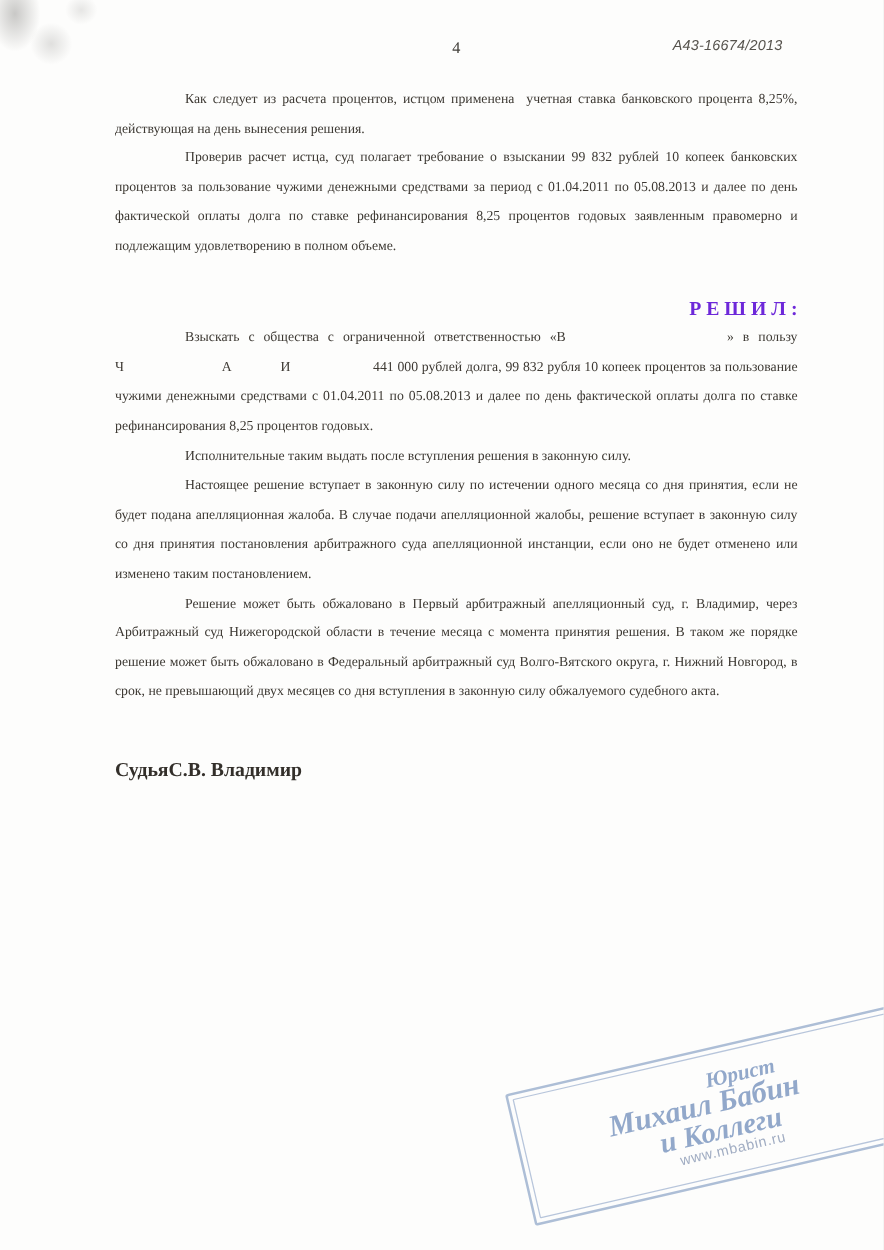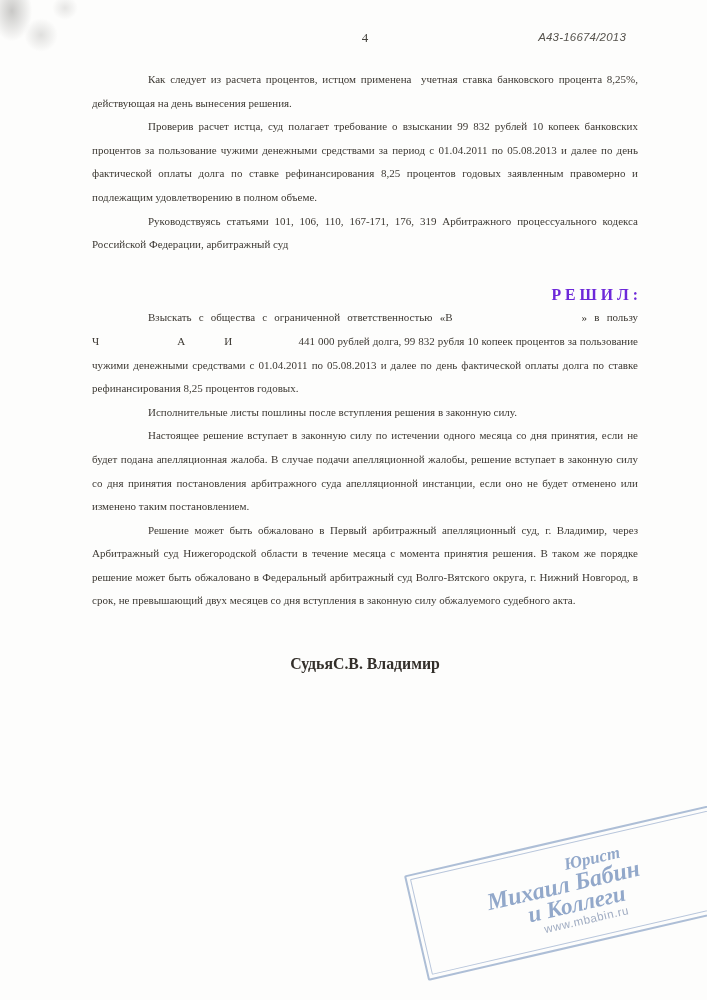--- a/index.html
+++ b/index.html
@@ -46,21 +46,21 @@
     font-size: 15.8px;
     line-height: 23.6px;
     font-weight: bold;
     text-align: right;
     text-indent: 0;
     color: #6d28d9;
   }
 
   .sig-row {
     display: flex;
-    justify-content: center;
+    justify-content: flex-start;
     margin-top: 42px;
     font-size: 15.8px;
     font-weight: bold;
     color: #332f2a;
   }
 
   
   .stamp {
     position: absolute;
     left: 412px; top: 838px;
@@ -121,26 +121,25 @@
 
   <div class="content">
 
     <div class="page-header">
       <span class="page-num">4</span>
       <span class="case-num">А43-16674/2013</span>
     </div>
 
     <p class="body-par">Как следует из расчета процентов, истцом применена &nbsp;учетная ставка банковского процента 8,25%, действующая на день вынесения решения.</p>
     <p class="body-par">Проверив расчет истца, суд полагает требование о взыскании 99&nbsp;832 рублей 10 копеек банковских процентов за пользование чужими денежными средствами за период с 01.04.2011 по 05.08.2013 и далее по день фактической оплаты долга по ставке рефинансирования 8,25 процентов годовых заявленным правомерно и подлежащим удовлетворению в полном объеме.</p>
-    <p class="body-par">Руководствуясь статьями 101, 106, 110, 167-171, 176, 319 Арбитражного процессуального кодекса Российской Федерации, арбитражный суд</p>
 
     <p class="res-heading">Р Е Ш И Л :</p>
 
     <p class="body-par">Взыскать с общества с ограниченной ответственностью «В&nbsp;&nbsp;&nbsp;&nbsp;&nbsp;&nbsp;&nbsp;&nbsp;&nbsp;&nbsp;&nbsp;&nbsp;&nbsp;&nbsp;&nbsp;&nbsp;&nbsp;&nbsp;» в пользу Ч&nbsp;&nbsp;&nbsp;&nbsp;&nbsp;&nbsp;&nbsp;&nbsp;&nbsp;&nbsp;&nbsp;&nbsp;&nbsp;&nbsp;&nbsp;&nbsp;&nbsp;&nbsp;&nbsp;&nbsp;&nbsp;&nbsp;&nbsp;&nbsp;&nbsp;&nbsp;А&nbsp;&nbsp;&nbsp;&nbsp;&nbsp;&nbsp;&nbsp;&nbsp;&nbsp;&nbsp;&nbsp;&nbsp;&nbsp;И&nbsp;&nbsp;&nbsp;&nbsp;&nbsp;&nbsp;&nbsp;&nbsp;&nbsp;&nbsp;&nbsp;&nbsp;&nbsp;&nbsp;&nbsp;&nbsp;&nbsp;&nbsp;&nbsp;&nbsp;&nbsp;&nbsp;441&nbsp;000 рублей долга, 99&nbsp;832 рубля 10 копеек процентов за пользование чужими денежными средствами с 01.04.2011 по 05.08.2013 и далее по день фактической оплаты долга по ставке рефинансирования 8,25 процентов годовых.</p>
-    <p class="body-par">Исполнительные листы пошлины после вступления решения в законную силу.</p>
+    <p class="body-par">Исполнительные таким выдать после вступления решения в законную силу.</p>
     <p class="body-par">Настоящее решение вступает в законную силу по истечении одного месяца со дня принятия, если не будет подана апелляционная жалоба. В случае подачи апелляционной жалобы, решение вступает в законную силу со дня принятия постановления арбитражного суда апелляционной инстанции, если оно не будет отменено или изменено таким постановлением.</p>
     <p class="body-par">Решение может быть обжаловано в Первый арбитражный апелляционный суд, г.&nbsp;Владимир, через Арбитражный суд Нижегородской области в течение месяца с момента принятия решения. В таком же порядке решение может быть обжаловано в Федеральный арбитражный суд Волго-Вятского округа, г.&nbsp;Нижний Новгород, в срок, не превышающий двух месяцев со дня вступления в законную силу обжалуемого судебного акта.</p>
 
     <div class="sig-row">
       <span>Судья</span>
       <span>С.В. Владимир</span>
     </div>
 
   </div>
 </div>

